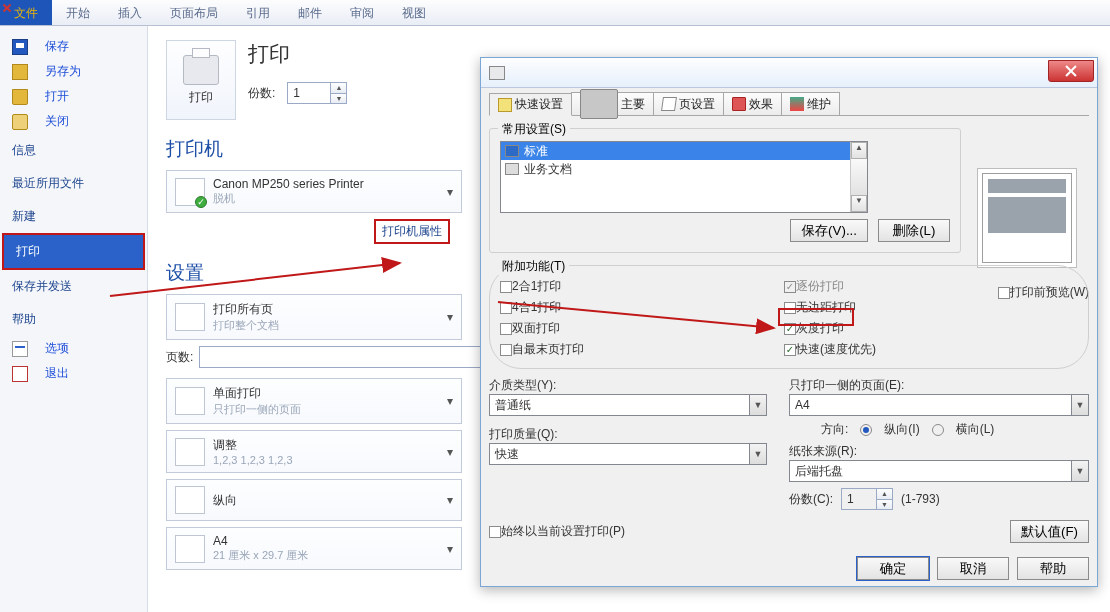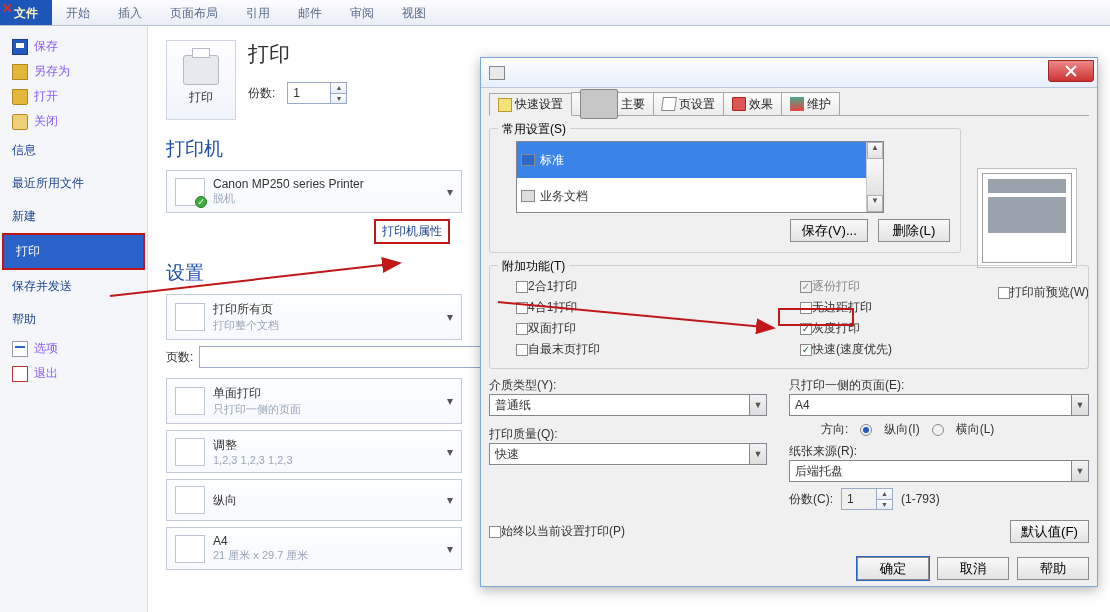--- a/index.html
+++ b/index.html
@@ -1,26 +1,26 @@
 <!DOCTYPE html>
 <html><head>
 <meta charset="utf-8">
 <style>
 * { box-sizing: border-box; margin: 0; padding: 0; font-family: "Microsoft YaHei", "Segoe UI", sans-serif; }
 body { width: 1110px; height: 612px; background: #fff; font-size: 12px; color: #333; overflow: hidden; position: relative; }
 
 
 .ribbon { height: 26px; background: linear-gradient(#fdfdfe,#e9edf5); border-bottom: 1px solid #b6c0d2; display:flex; align-items:stretch; }
 .ribbon .tab { padding: 0 14px; line-height: 26px; color: #5a6b8c; cursor: pointer; }
-.ribbon .tab.file { background: #1d56b8; color: #fef9c3; font-weight: bold; }
+.ribbon .tab.file { background: #1d56b8; color: #eab308; font-weight: normal; }
 
 
 .backstage { display:flex; height: calc(612px - 26px); }
 .sidebar { width: 148px; background: #f4f6fa; border-right: 1px solid #d6dbe6; padding-top:8px; }
-.side-item { display:flex; align-items:center; gap:6px; padding:4px 12px; color:#8b5cf6; cursor:pointer; }
+.side-item { display:flex; align-items:center; gap:17px; padding:4px 12px; color:#1d4ed8; cursor:pointer; }
 .side-plain { padding:8px 12px; color:#20478f; cursor:pointer; }
 .side-selected { background:#2a62c9; color:#fff; border:2px solid #c01818; margin:0 2px; }
 .icon { width:16px; height:16px; display:inline-block; }
 .icon-save { background:#2358be; border:1px solid #1a3f86; position:relative;}
 .icon-save::after{content:"";position:absolute;inset:3px 3px 6px 3px;background:#fff;}
 .icon-yellow { background:#e3b73b; border:1px solid #b28a1b;}
 .icon-open { background:#e3b73b; border:1px solid #b28a1b; border-radius:0 0 2px 2px;}
 .icon-close { background:#eed078; border:1px solid #b28a1b; border-radius:2px;}
 .icon-option { background:#fff;border:1px solid #999;position:relative;}
 .icon-option::after{content:"";position:absolute;left:2px;top:4px;right:2px;height:2px;background:#2a62c9;}
@@ -63,27 +63,27 @@
 .dlg-body{padding:4px 8px 8px 8px;}
 .tabstrip{display:flex;height:24px;border-bottom:1px solid #a7a7a7;}
 .tabstrip .t{padding:0 8px;display:flex;align-items:center;gap:3px;border:1px solid #a7a7a7;border-bottom:none;background:linear-gradient(#fcfcfc,#ececec);margin-right:-1px;color:#222;}
 .tabstrip .t.active{background:#f0f0f0;position:relative;top:1px;border-bottom:1px solid #f0f0f0;}
 .t-ic{width:14px;height:14px;}
 .t-ic.quick{background:#f3e27a;border:1px solid #b99a2a;}
 .t-ic.main{background:#c7c7c7;border:1px solid #888;border-radius:2px;}
 .t-ic.page{background:#fff;border:1px solid #888;transform:skewX(-8deg);}
 .t-ic.fx{background:#d55;border:1px solid #a22;border-radius:1px;}
 .t-ic.maint{background:linear-gradient(#4a8,#e44);}
-.group{border:1px solid #cfcfcf;border-radius:3px;padding:12px 10px 10px 26px;margin-top:12px;position:relative;}
+.group{border:1px solid #cfcfcf;border-radius:3px;padding:12px 10px 10px 10px;margin-top:12px;position:relative;}
 .group .legend{position:absolute;top:-8px;left:8px;background:#f0f0f0;padding:0 4px;color:#000;}
 .listbox{width:368px;height:72px;background:#fff;border:1px solid #828790;overflow:hidden;display:flex;}
 .listbox .items{flex:1;}
 .listbox .scrollbar{width:17px;background:linear-gradient(#f3f3f3,#e5e5e5);border-left:1px solid #c9c9c9;display:flex;flex-direction:column;}
 .listbox .scrollbar div{flex:0 0 17px;border:1px solid #b0b0b0;background:linear-gradient(#f9f9f9,#e2e2e2);text-align:center;font-size:8px;color:#555;}
-.li-item{height:36px;display:flex;align-items:center;gap:5px;padding:0 4px;}
+.li-item{height:18px;display:flex;align-items:center;gap:5px;padding:0 4px;}
 .li-item.sel{background:#3a83e8;color:#fff;}
 .li-ic{width:14px;height:12px;border:1px solid #888;background:#ddd;}
 .under-list{display:flex;justify-content:flex-end;gap:10px;padding:6px 0 0 0;}
 .btn{min-width:72px;height:23px;border:1px solid #8b8b8b;background:linear-gradient(#f9f9f9,#e3e3e3);padding:0 10px;}
 .btn.default{outline:1px solid #2a62c9;}
 .preview{width:100px;height:100px;background:#fff;border:1px solid #bdbdbd;position:absolute;right:12px;top:40px;}
 .preview::before{content:"";position:absolute;inset:4px 4px 4px 4px;border:1px solid #9e9e9e;}
 .preview .pg{position:absolute;left:10px;top:10px;right:10px;height:14px;background:#9aa3ab;}
 .preview .pg2{top:28px;height:36px;}
 .chk-row{display:flex;align-items:center;}
@@ -286,21 +286,21 @@
           <button class="btn">保存(V)...</button>
           <button class="btn">删除(L)</button>
         </div>
       </div>
 
       <div class="chk-row" style="position:absolute;right:0;top:156px;">
         <span class="chk"></span>
         <span>打印前预览(W)</span>
       </div>
 
-      <div class="group" style="position:relative;">
+      <div class="group" style="position:relative;border-radius:32px;">
         <span class="legend">附加功能(T)</span>
         <div class="features">
           <div class="col">
             <div class="chk-row">
                 <span class="chk"></span>
                 <span>2合1打印</span>
               </div>
             <div class="chk-row">
                 <span class="chk"></span>
                 <span>4合1打印</span>

